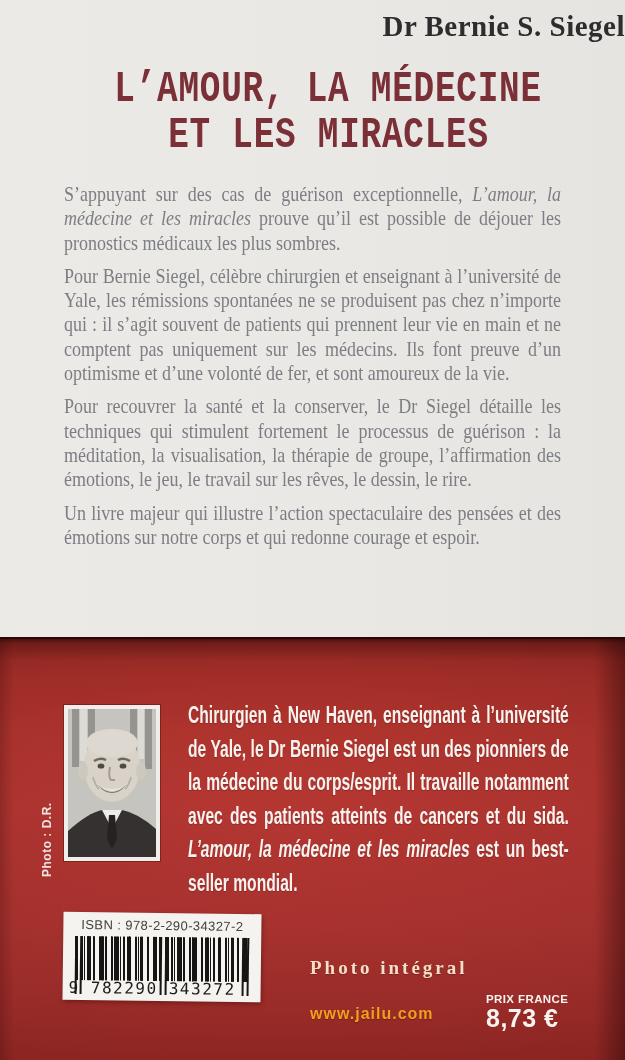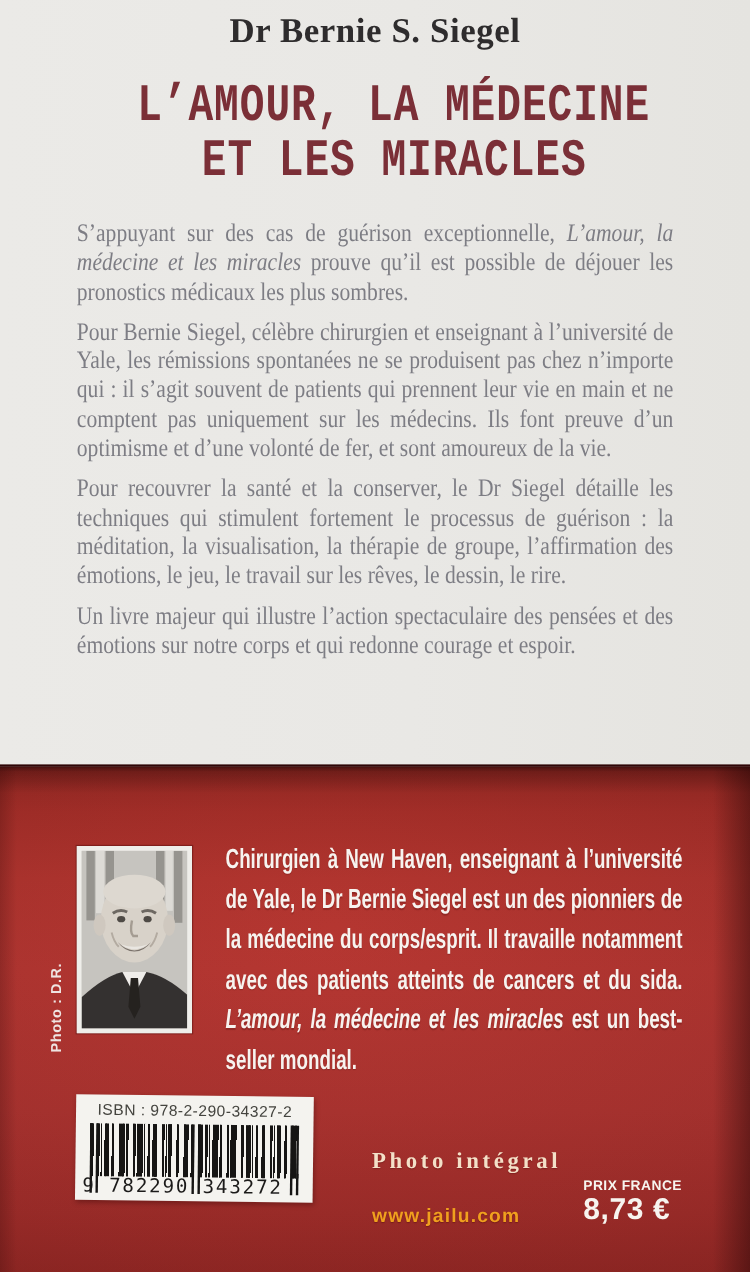--- a/index.html
+++ b/index.html
@@ -8,21 +8,21 @@
     font-family:"Liberation Serif", serif;
     background:#e9e8e5;
   }
   
   #white-section{
     position:absolute;left:0;top:0;width:625px;height:637px;
     background:linear-gradient(90deg,#ebeae7 0%,#e9e8e5 55%,#e5e4e0 100%);
   }
   .author{
     position:absolute;left:0;top:10px;width:625px;
-    text-align:center;font-family:"Liberation Serif",serif;font-weight:bold;
+    text-align:right;font-family:"Liberation Serif",serif;font-weight:bold;
     font-size:29px;color:#2e2c2d;letter-spacing:.5px;
   }
   .booktitle{
     position:absolute;left:16px;top:66px;width:625px;text-align:center;
     color:#7b2f37;font-family:Liberation Mono, monospace;font-weight:bold;
     line-height:46px;font-size:44px;
   }
   .booktitle .tline{display:inline-block;transform:scaleX(.78);transform-origin:50% 50%;
     letter-spacing:1px;white-space:nowrap;}
   .synopsis{
@@ -99,21 +99,21 @@
     font-family:"Liberation Sans",sans-serif;font-weight:bold;font-size:13.5px;
     line-height:14.5px;color:#f3efec;
   }
   .illustration-credit span{display:block;}
   .website{
     position:absolute;left:310px;top:366px;
     font-family:"Liberation Sans",sans-serif;font-weight:bold;font-size:16px;
     color:#f0a01e;letter-spacing:1px;white-space:nowrap;
     text-shadow:0 1px 1px rgba(60,0,0,.35);
   }
-  .price{position:absolute;left:486px;top:344px;color:#f7f4ef;
+  .price{position:absolute;left:486px;top:354px;color:#f7f4ef;
     font-family:"Liberation Sans",sans-serif;font-weight:bold;}
   .price .label{display:block;font-size:11.5px;letter-spacing:.4px;}
   .price .value{display:block;font-size:25px;line-height:26px;letter-spacing:.5px;}
 </style>
 </head>
 <body>
 
 <div id="cover">
 
   <div id="white-section">

